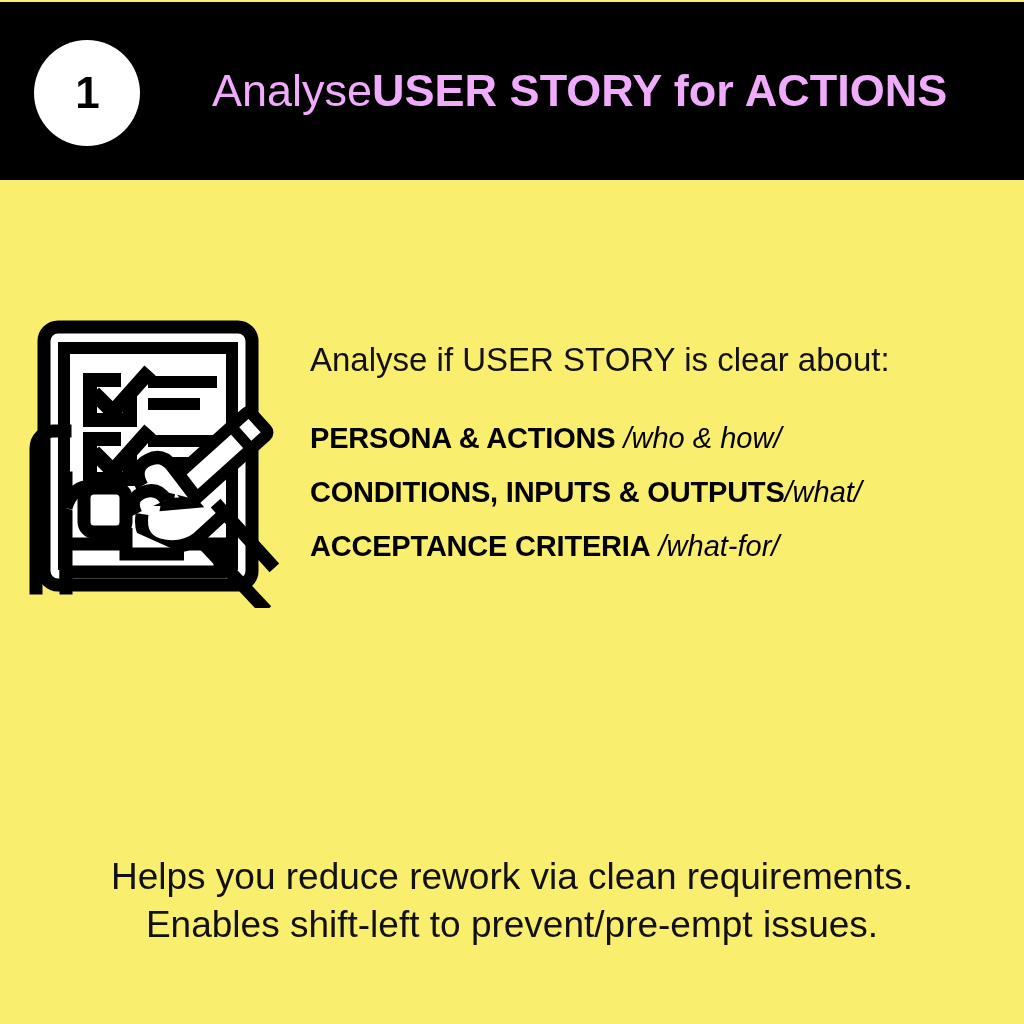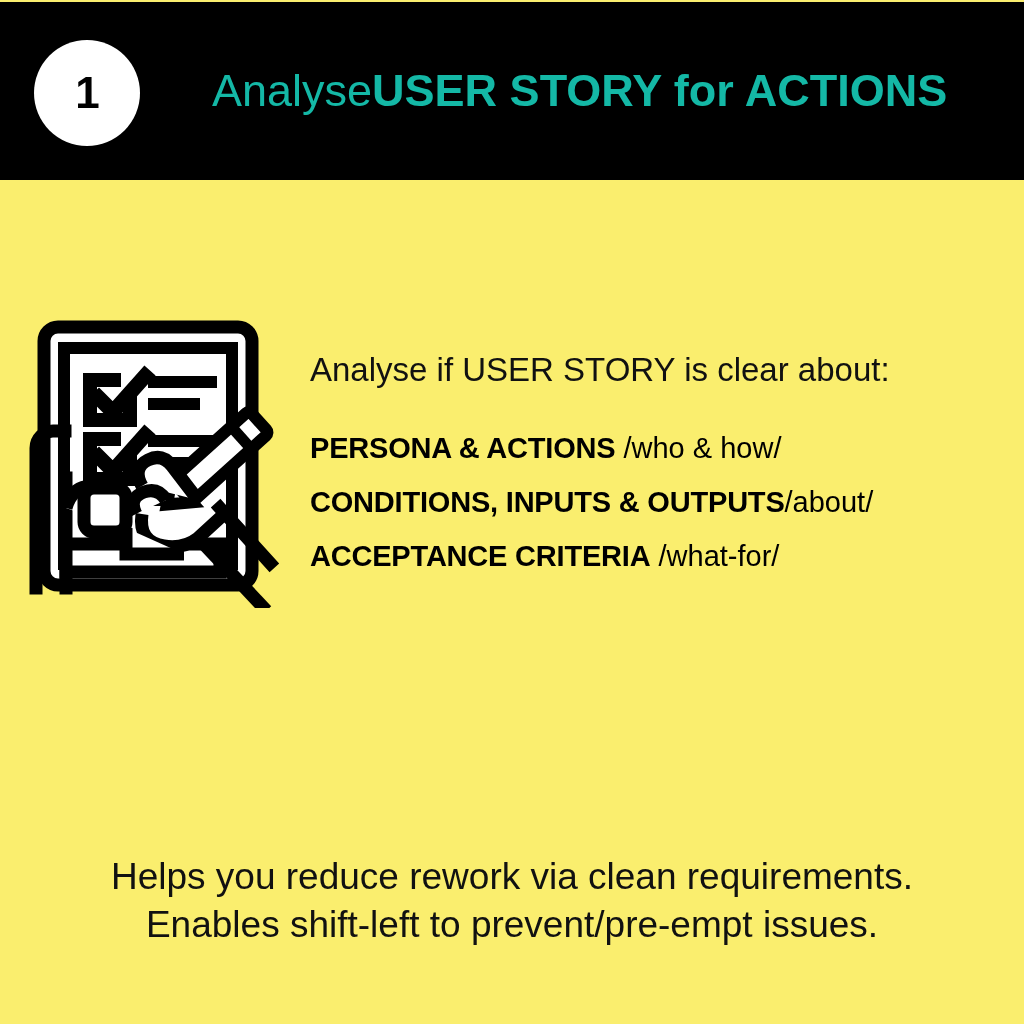--- a/index.html
+++ b/index.html
@@ -50,21 +50,21 @@
     line-height: 1;
     letter-spacing: -1px;
   }
   .header-title {
     position: absolute;
     left: 212px;
     top: 0;
     height: 178px;
     display: flex;
     align-items: center;
-    color: #14b8a6;
+    color: #f0abfc;
     font-size: 45px;
     line-height: 1.1;
     white-space: nowrap;
   }
   .header-title .reg {
     font-weight: 400;
     letter-spacing: 0px;
   }
   .header-title .bold {
     font-weight: bold;
@@ -80,21 +80,21 @@
   }
   .illustration svg {
     display: block;
     width: 290px;
     height: 290px;
   }
   
   .body-block {
     position: absolute;
     left: 310px;
-    top: 350px;
+    top: 340px;
     width: 700px;
   }
   .intro-line {
     font-size: 33px;
     font-weight: 400;
     color: #111111;
     line-height: 1.2;
     margin-bottom: 44px;
     white-space: nowrap;
   }
@@ -105,20 +105,21 @@
     margin-bottom: 25px;
     white-space: nowrap;
   }
   .criteria-line:last-child { margin-bottom: 0; margin-top: 22px; }
   .criteria-line .label {
     font-weight: bold;
     letter-spacing: -0.2px;
   }
   .criteria-line .note {
     font-weight: 400;
+    font-style: italic;
   }
   
   .footer-block {
     position: absolute;
     left: 0;
     top: 858px;
     width: 1024px;
     text-align: center;
   }
   .footer-line {
@@ -194,21 +195,21 @@
   </div>
 
   <div class="body-block">
     <div class="intro-line">Analyse if USER STORY is clear about:</div>
 
     <div class="criteria-line">
       <span class="label">PERSONA &amp; ACTIONS</span><span class="note"> /who &amp; how/</span>
     </div>
 
     <div class="criteria-line">
-      <span class="label">CONDITIONS, INPUTS &amp; OUTPUTS</span><span class="note">/about/</span>
+      <span class="label">CONDITIONS, INPUTS &amp; OUTPUTS</span><span class="note">/what/</span>
     </div>
 
     <div class="criteria-line">
       <span class="label">ACCEPTANCE CRITERIA</span><span class="note"> /what-for/</span>
     </div>
   </div>
 
   <div class="footer-block">
     <div class="footer-line">Helps you reduce rework via clean requirements.</div>
     <div class="footer-line">Enables shift-left to prevent/pre-empt issues.</div>

